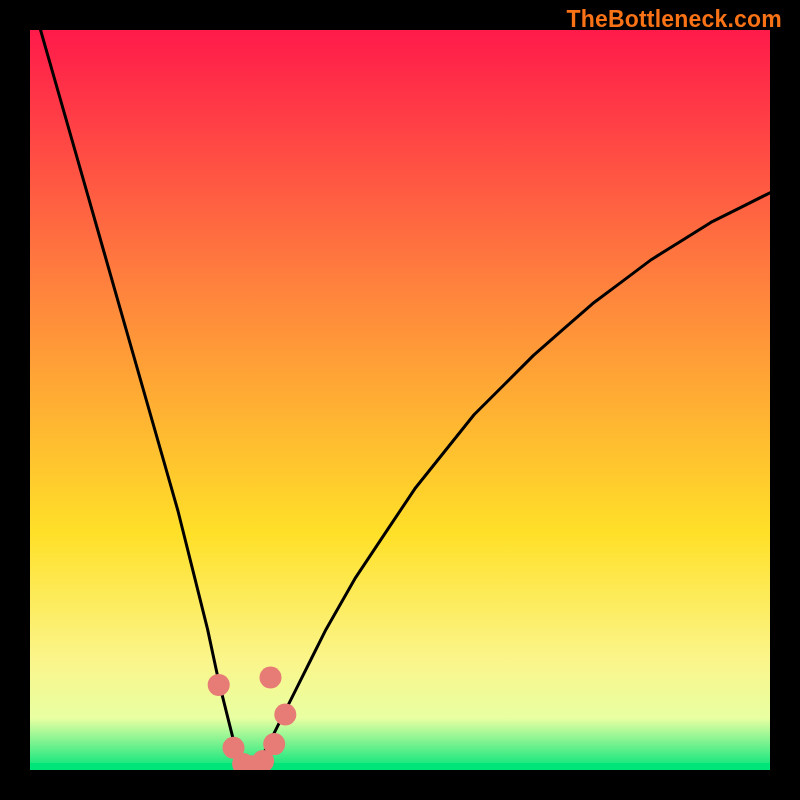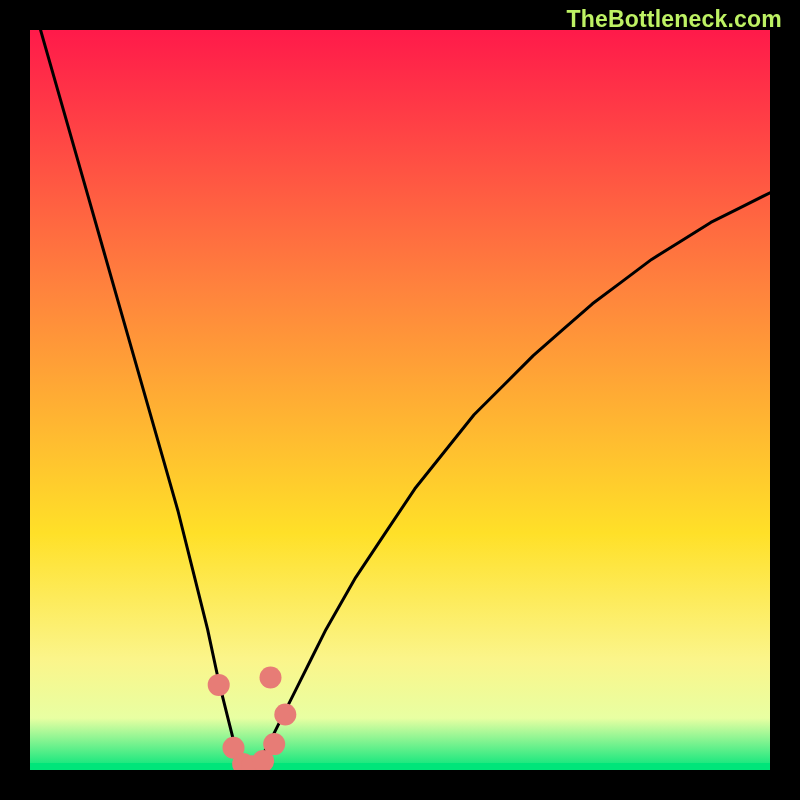--- a/index.html
+++ b/index.html
@@ -17,21 +17,21 @@
     width: 740px;
     height: 740px;
   }
   .watermark {
     position: absolute;
     top: 6px;
     right: 18px;
     font-family: Arial, Helvetica, sans-serif;
     font-size: 23px;
     font-weight: 600;
-    color: #bef264;
+    color: #f97316;
     letter-spacing: 0.2px;
   }
   svg {
     display: block;
   }
 </style>
 </head>
 <body>
 
 <div class="watermark">TheBottleneck.com</div>

